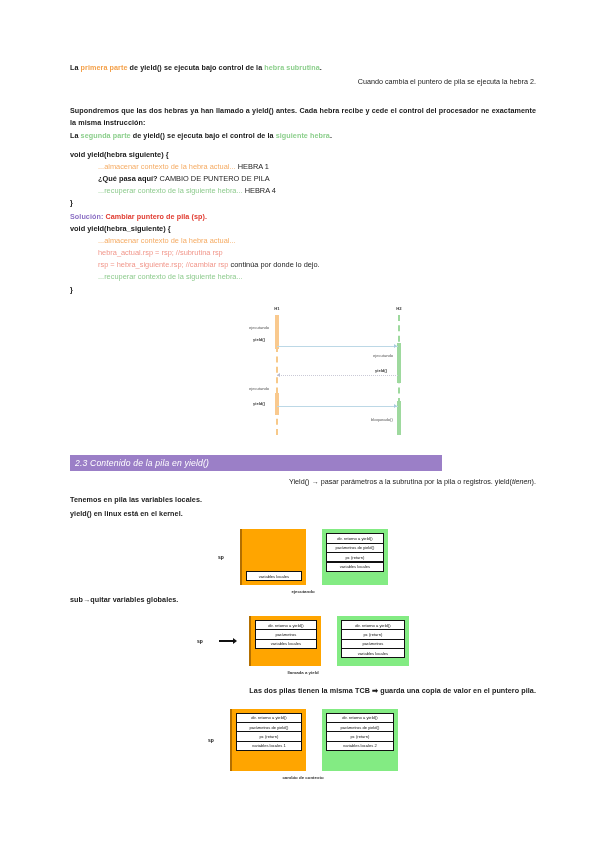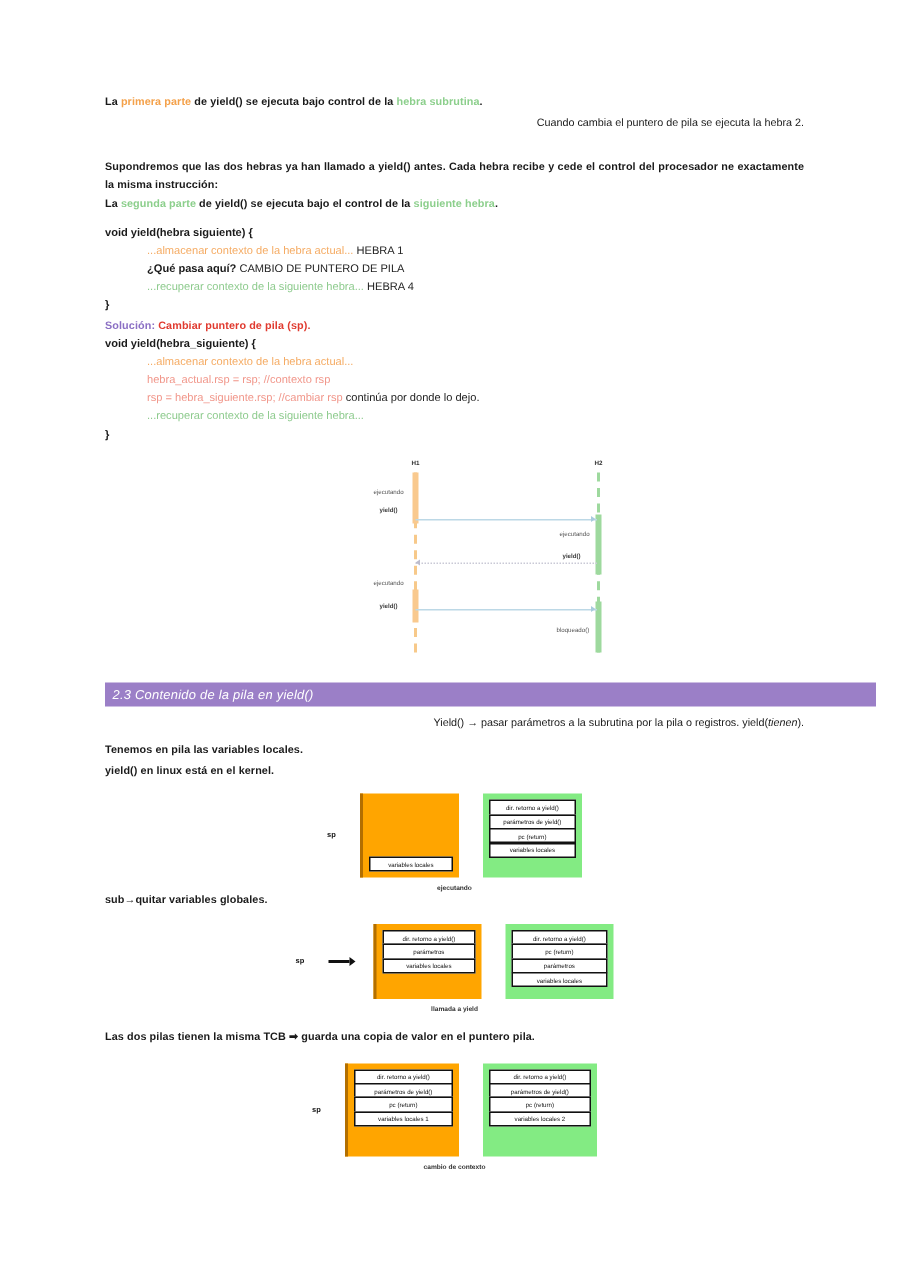--- a/index.html
+++ b/index.html
@@ -44,21 +44,21 @@
   .act-g { background:#9ed99e; }
   .msg { position:absolute; height:0; border-top:1px solid #bcd8e6; }
   .msg.dotted { border-top:1px dotted #c9c9d6; }
   .arrowR { position:absolute; width:0;height:0; border-top:2.2px solid transparent; border-bottom:2.2px solid transparent; border-left:3.4px solid #a8cbdd; }
   .arrowL { position:absolute; width:0;height:0; border-top:2.2px solid transparent; border-bottom:2.2px solid transparent; border-right:3.4px solid #bcbccd; }
   .msg-label { position:absolute; font-size:4.1px; color:#3a3a3a; font-weight:bold; white-space:nowrap; }
   .state-label { position:absolute; font-size:4.1px; color:#555; white-space:nowrap; }
 
   
   .sec-bar { background:#9b7fc7; color:#ffffff; font-size:8.6px; font-style:italic;
-             padding:3px 0 3px 5px; margin:14px 0 0 0; width:514px; letter-spacing:0.02em;}
+             padding:3px 0 3px 5px; margin:14px 0 0 0; width:372px; letter-spacing:0.02em;}
 
   .note-right { text-align:right; font-size:7.2px; margin:6px 0 8px 0; font-weight:normal; }
   .ital { font-style:italic; }
 
   
   .fig { width:466px; margin:10px 0 0 0; display:flex; flex-direction:column; align-items:center; }
   .fig-row { display:flex; align-items:center; justify-content:center; gap:16px; }
   .ptr-label { font-size:5px; font-weight:bold; color:#111; }
   .arrow-line { display:flex; align-items:center; gap:0; }
   .arrow-shaft { width:14px; height:1.2px; background:#111; }
@@ -105,21 +105,21 @@
 
   <div style="position:relative; height:14px;">
     <div class="line" style="position:absolute; left:0; top:2px;">
       <span class="violet">Solución:</span><span class="red"> Cambiar puntero de pila (sp).</span>
     </div>
   </div>
 
   <div class="codeblock" style="margin-top:0px;">
     <div class="code-line code-head">void yield(hebra_siguiente) {</div>
     <div class="code-line ind1 cmt-o">...almacenar contexto de la hebra actual...</div>
-    <div class="code-line ind1 cmt-r">hebra_actual.rsp = rsp; //contexto rsp</div>
+    <div class="code-line ind1 cmt-r">hebra_actual.rsp = rsp; //subrutina rsp</div>
     <div class="code-line ind1">
       <span class="cmt-r">rsp = hebra_siguiente.rsp; //cambiar rsp </span><span class="blk">continúa por donde lo dejo.</span>
     </div>
     <div class="code-line ind1 cmt-g">...recuperar contexto de la siguiente hebra...</div>
     <div class="code-line code-head" style="margin-top:2px;">}</div>
   </div>
 
   <div class="seq">
     <div class="seq-wrap">
 
@@ -195,21 +195,21 @@
       <div class="stackbox green-b" style="width:72px; height:50px; justify-content:flex-start;">
         <div class="cell">dir. retorno a yield()</div>
         <div class="cell">pc (return)</div>
         <div class="cell">parámetros</div>
         <div class="cell">variables locales</div>
       </div>
     </div>
     <div class="fig-cap">llamada a yield</div>
   </div>
 
-  <div class="line" style="margin-top:10px;">Las dos pilas tienen la misma TCB ➡ guarda una copia de valor en el puntero pila.</div>
+  <div class="line" style="margin-top:10px;text-align:right;">Las dos pilas tienen la misma TCB ➡ guarda una copia de valor en el puntero pila.</div>
 
   <div class="fig" style="margin-top:12px;">
     <div class="fig-row">
       <span class="ptr-label">sp</span>
       <div class="stackbox orange-b" style="width:76px; height:62px; justify-content:flex-start;">
         <div class="cell">dir. retorno a yield()</div>
         <div class="cell">parámetros de yield()</div>
         <div class="cell">pc (return)</div>
         <div class="cell">variables locales 1</div>
       </div>

